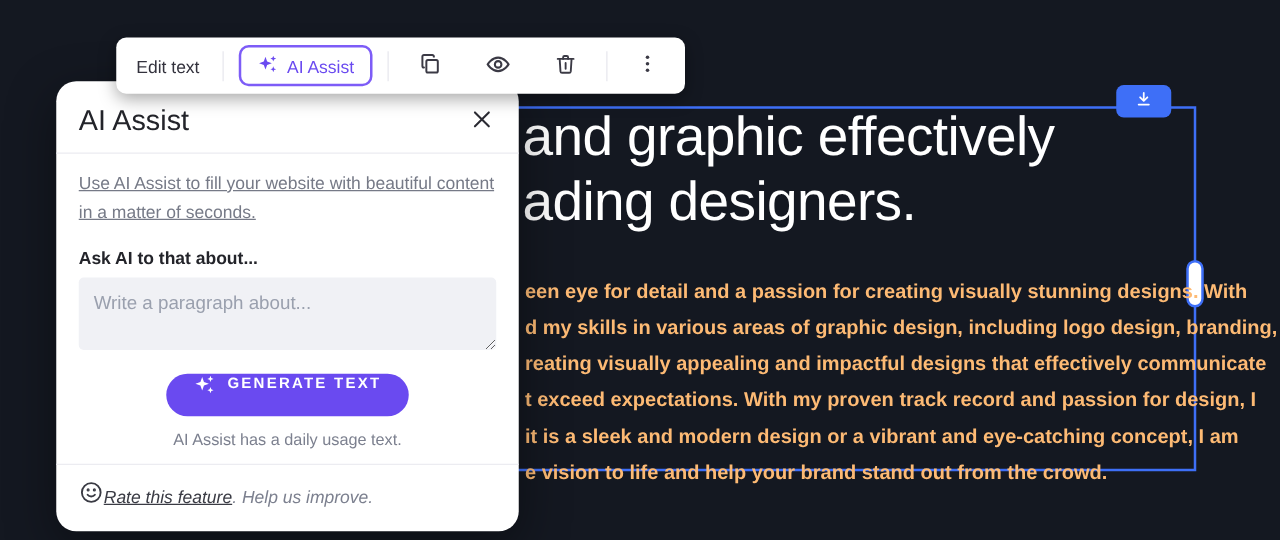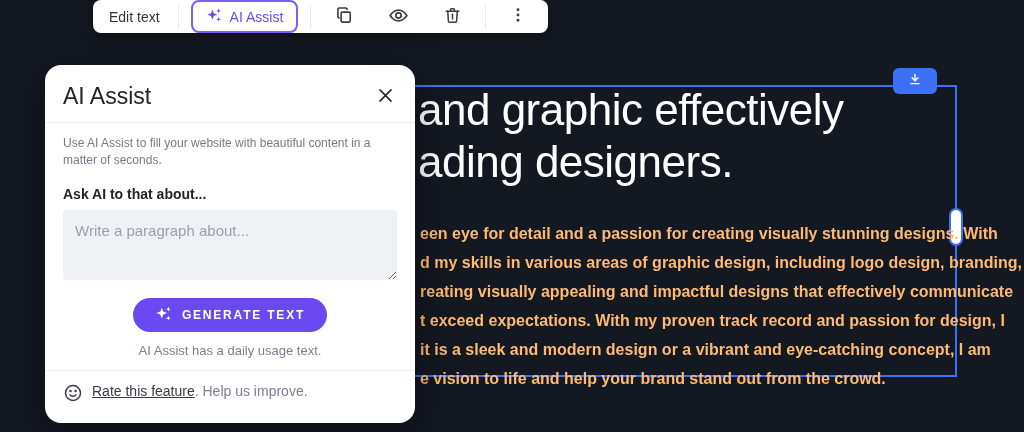--- a/index.html
+++ b/index.html
@@ -32,21 +32,21 @@
     letter-spacing:-0.5px; white-space:nowrap;
   }
   .hero-paragraph {
     position:absolute; left:420px; top:219px;
     color:#fdba74; font-size:16px; line-height:29px; font-weight:600;
     white-space:nowrap;
   }
 
   
   .toolbar {
-    position:absolute; left:93px; top:0; height:33px;
+    position:absolute; left:93px; top:30px; height:45px;
     background:#ffffff; border-radius:8px;
     box-shadow:0 4px 14px rgba(0,0,0,0.35);
     display:flex; align-items:center; padding:0 10px 0 16px; gap:12px;
     z-index:30;
   }
   .toolbar-label { font-size:14px; color:#33323d; margin-right:6px; cursor:pointer; }
   .tb-divider { width:1px; height:24px; background:#e8e8ee; }
   .ai-assist-btn {
     border:2px solid #7d5cf7; background:#ffffff; border-radius:8px;
     height:33px; padding:0 13px; display:flex; align-items:center; gap:7px;
@@ -68,39 +68,39 @@
     display:flex; align-items:center; justify-content:space-between;
     padding:0 18px 12px 18px;
   }
   .modal-title { font-size:23px; font-weight:500; color:#23242a; }
   .modal-close {
     background:none; border:none; cursor:pointer; color:#2b2b33;
     width:24px; height:24px; display:flex; align-items:center; justify-content:center;
   }
   .modal-divider { height:1px; background:#ececf1; }
   .modal-body { padding:12px 18px 0 18px; }
-  .modal-desc { font-size:12px; line-height:17px; color:#767a87; }
+  .modal-desc { font-size:14px; line-height:23px; color:#767a87;text-decoration:underline; }
   .modal-label { margin-top:17px; font-size:14px; font-weight:700; color:#23242a; }
   .modal-textarea {
-    margin-top:8px; width:334px; height:70px; resize:both;
+    margin-top:8px; width:334px; height:58px; resize:both;
     background:#f0f1f5; border:none; border-radius:4px;
     padding:12px; font-family:inherit; font-size:15px; color:#23242a;
   }
   .modal-textarea::placeholder { color:#9aa0ae; }
   .generate-row { margin-top:14px; display:flex; justify-content:center; }
   .generate-btn {
     background:#6a4af0; color:#ffffff; border:none; border-radius:18px;
-    height:34px; padding:0 22px; display:flex; align-items:center; gap:9px;
+    height:34px; padding:0 22px; display:flex; gap:9px;
     font-family:inherit; font-size:12px; font-weight:700; letter-spacing:1.8px;
     cursor:pointer;
   }
   .usage-note { margin-top:11px; text-align:center; font-size:13px; color:#7c808f; }
   .modal-footer {
     margin-top:12px; border-top:1px solid #ececf1;
-    padding:12px 18px 0 18px; display:flex; gap:9px;
+    padding:12px 18px 0 18px; display:flex; align-items:center; font-style:italic;
   }
   .footer-text { font-size:14px; color:#7c808f; }
   .footer-link { color:#3a3b44; text-decoration:underline; cursor:pointer; }
 </style>
 </head>
 <body>
 
 <div class="selection-box">
   <div class="drag-handle">
     <span>

